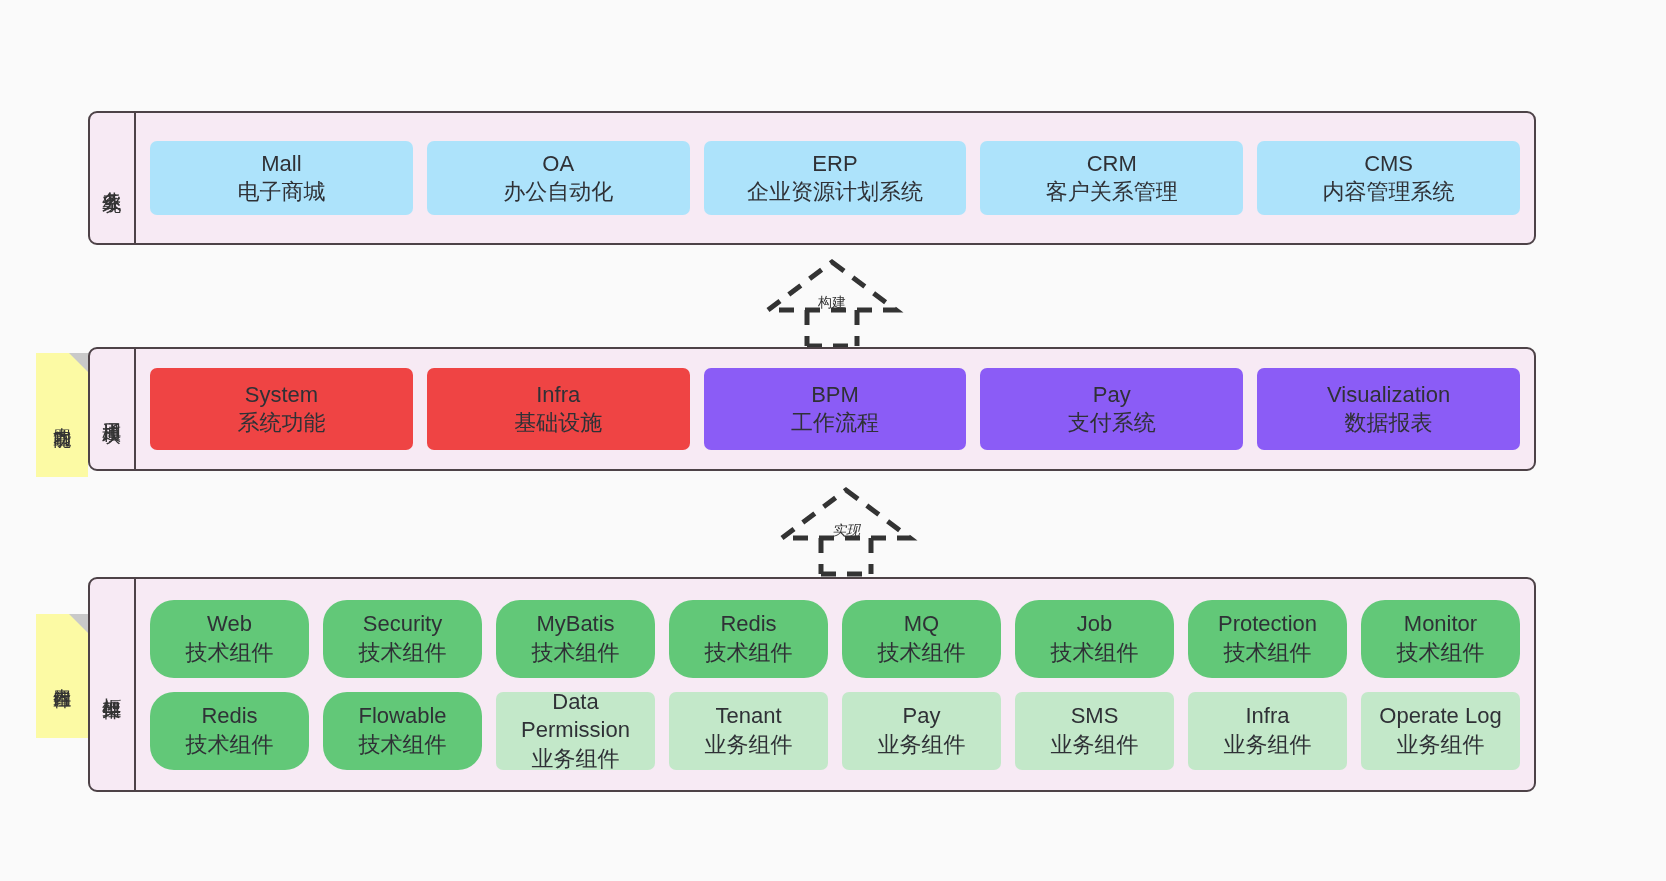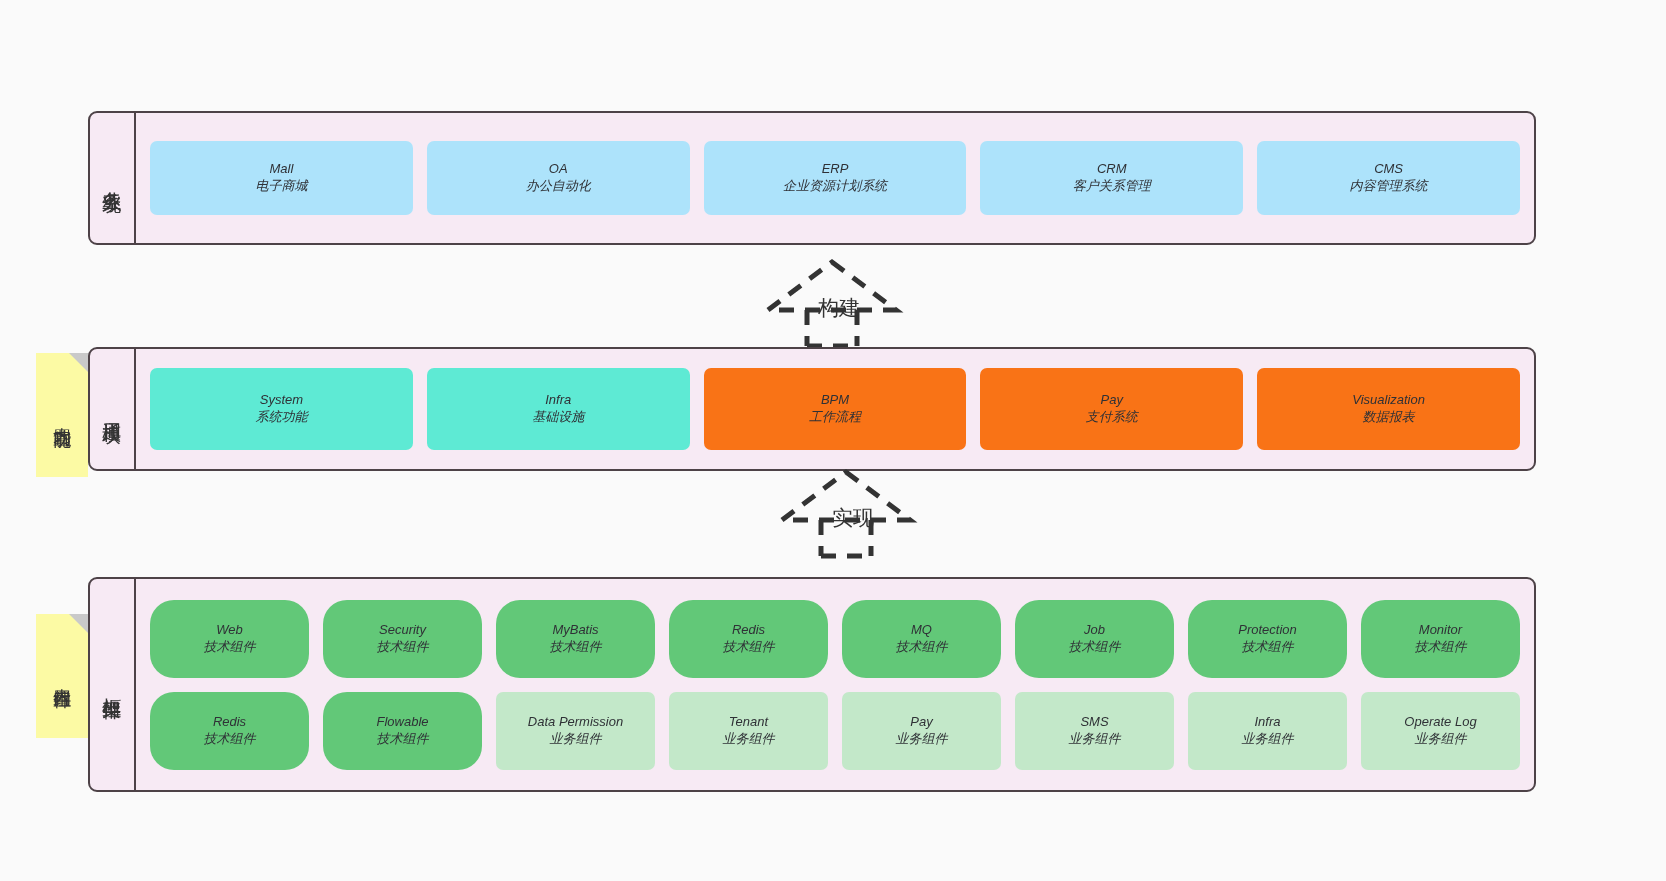--- a/index.html
+++ b/index.html
@@ -55,34 +55,33 @@
 
   
   .node{
     flex:1 1 0;
     border-radius:7px;
     display:flex;
     flex-direction:column;
     align-items:center;
     justify-content:center;
     text-align:center;
-    font-size:13px;
+    font-size:22px;
     line-height:1.28;
     color:#2f3136;
     box-sizing:border-box;
     padding:6px 8px;
     min-width:0;
-    font-style:italic;
   }
   .node .n-en{display:block;}
   .node .n-cn{display:block;text-align:center;}
 
   .blue   {background:#ade3fb;}
-  .red    {background:#5eead4;}
-  .pink   {background:#f97316;}
+  .red    {background:#ef4444;}
+  .pink   {background:#8b5cf6;}
   .green  {background:#62c878;border-radius:24px;}
   .lgreen {background:#c3e8c9;}
 
   
   .h-sys{height:74px;}
   .h-mod{height:82px;}
   .h-fw {height:78px;}
 
   
   .note{
@@ -108,21 +107,21 @@
     width:0;height:0;
     border-left:19px solid transparent;
     border-top:19px solid #c9c9c9;
   }
 
   
   .connector{position:absolute;}
   .connector svg{display:block;overflow:visible;}
   .conn-label{
     position:absolute;
-    font-size:21px;
+    font-size:14px;
     color:#333333;
     background:transparent;
     white-space:nowrap;
     user-select:none;
   }
 </style>
 </head>
 <body>
 
 <div class="stage">
@@ -191,21 +190,21 @@
           <span class="n-cn">支付系统</span>
         </div>
         <div class="node pink">
           <span class="n-en">Visualization</span>
           <span class="n-cn">数据报表</span>
         </div>
       </div>
     </div>
   </div>
 
-  <div class="connector" style="left:771px; top:468px; width:150px; height:90px;">
+  <div class="connector" style="left:771px; top:486px; width:150px; height:90px;font-style:italic;">
     <svg width="150" height="90" viewBox="0 0 150 90" aria-hidden="true">
       <path d="M 75 4 L 139 52 L 11 52 Z" fill="#fafafa" stroke="#333333" stroke-width="5" stroke-dasharray="15,11" stroke-linecap="butt" stroke-linejoin="miter"></path>
       <path d="M 50 52 L 50 88 M 100 52 L 100 88 M 50 88 L 100 88" fill="none" stroke="#333333" stroke-width="5" stroke-dasharray="15,11" stroke-linecap="butt"></path>
     </svg>
     <span class="conn-label" style="left:61px; top:36px;">实现</span>
   </div>
 
   <div class="note" style="left:36px; top:614px; height:124px;">
     <span class="fold"></span>
     <span>内置组件</span>

